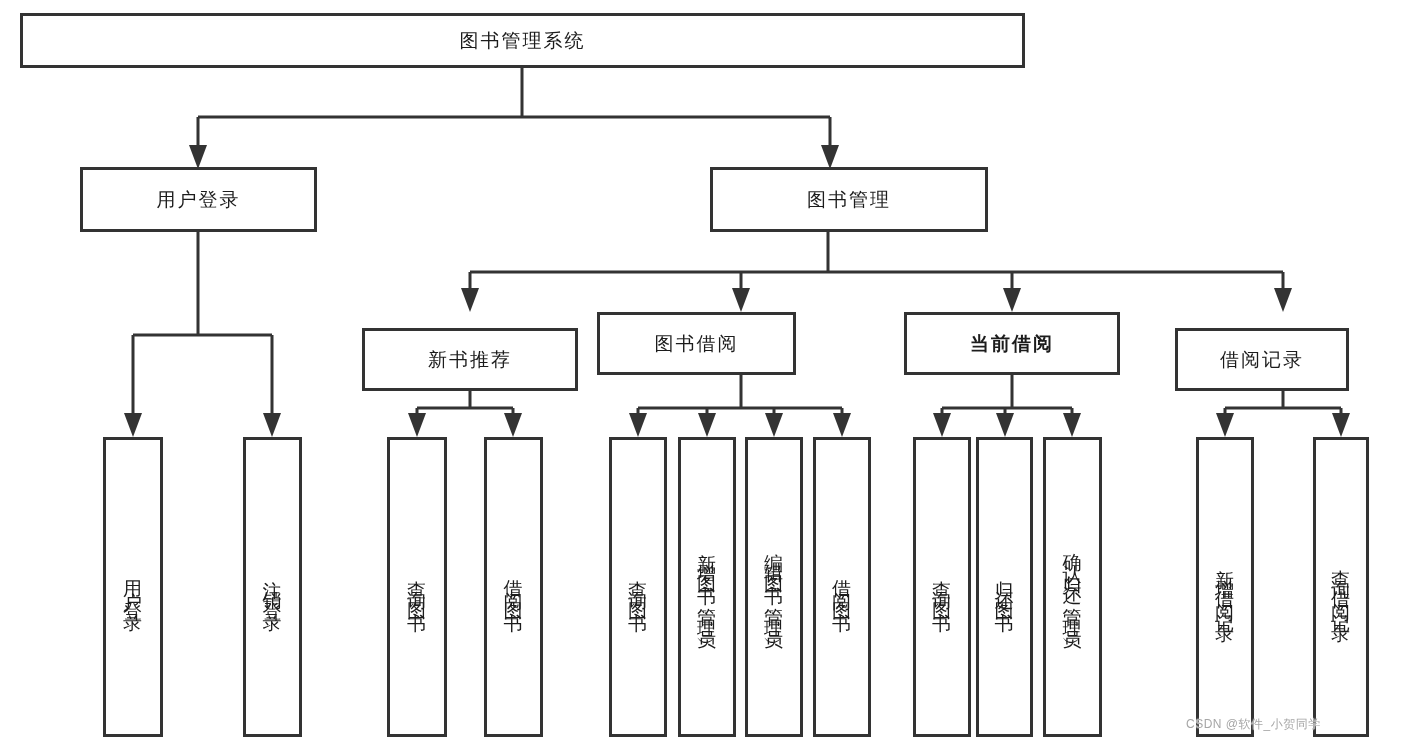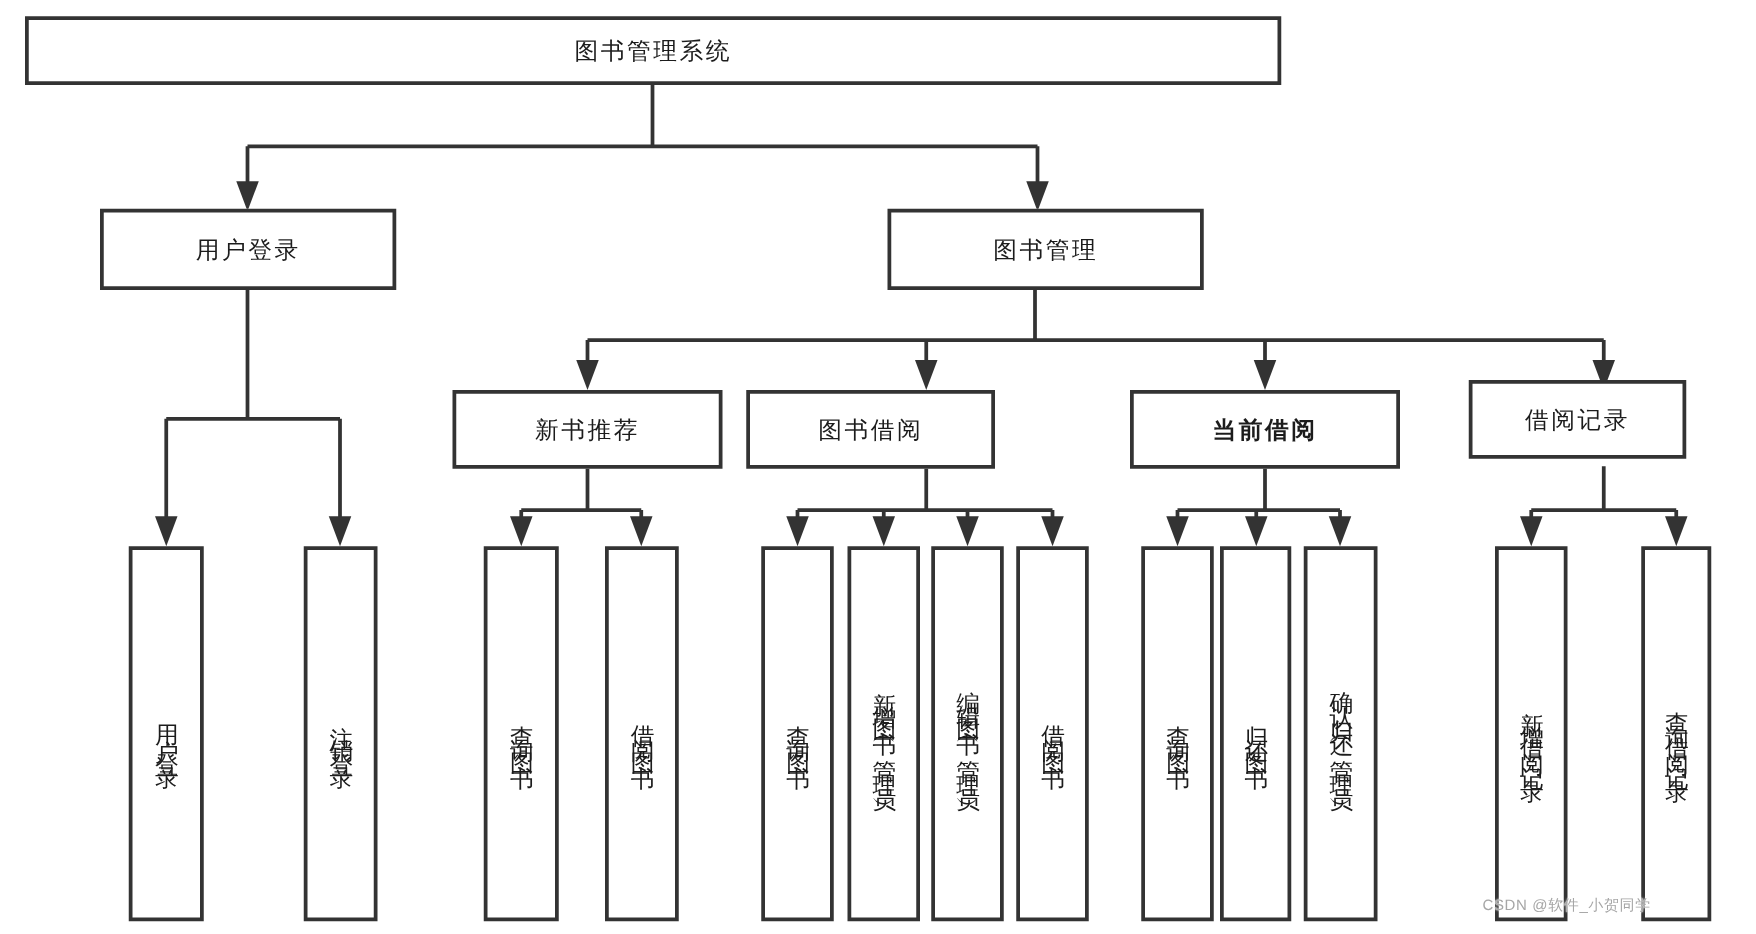--- a/index.html
+++ b/index.html
@@ -105,34 +105,34 @@
     </g>
   </svg>
 
   <div class="node" style="left:20px; top:13px; width:1005px; height:55px;">
     <span class="node-label">图书管理系统</span>
   </div>
 
   <div class="node" style="left:80px; top:167px; width:237px; height:65px;">
     <span class="node-label">用户登录</span>
   </div>
-  <div class="node" style="left:710px; top:167px; width:253px; height:65px;align-items:center;">
+  <div class="node" style="left:710px; top:167px; width:278px; height:65px;align-items:center;">
     <span class="node-label">图书管理</span>
   </div>
 
-  <div class="node" style="left:362px; top:312px; width:216px; height:63px;">
+  <div class="node" style="left:362px; top:328px; width:216px; height:63px;">
     <span class="node-label">新书推荐</span>
   </div>
   <div class="node" style="left:597px; top:312px; width:199px; height:63px;">
     <span class="node-label">图书借阅</span>
   </div>
   <div class="node" style="left:904px; top:312px; width:216px; height:63px;font-weight:bold;">
     <span class="node-label">当前借阅</span>
   </div>
-  <div class="node" style="left:1175px; top:304px; width:174px; height:63px;">
+  <div class="node" style="left:1175px; top:328px; width:174px; height:63px;">
     <span class="node-label">借阅记录</span>
   </div>
 
   <div class="node leaf" style="left:103px; top:437px; width:60px; height:300px;">
     <span class="leaf-label">用户登录</span>
   </div>
   <div class="node leaf" style="left:243px; top:437px; width:59px; height:300px;">
     <span class="leaf-label">注销登录</span>
   </div>
 

